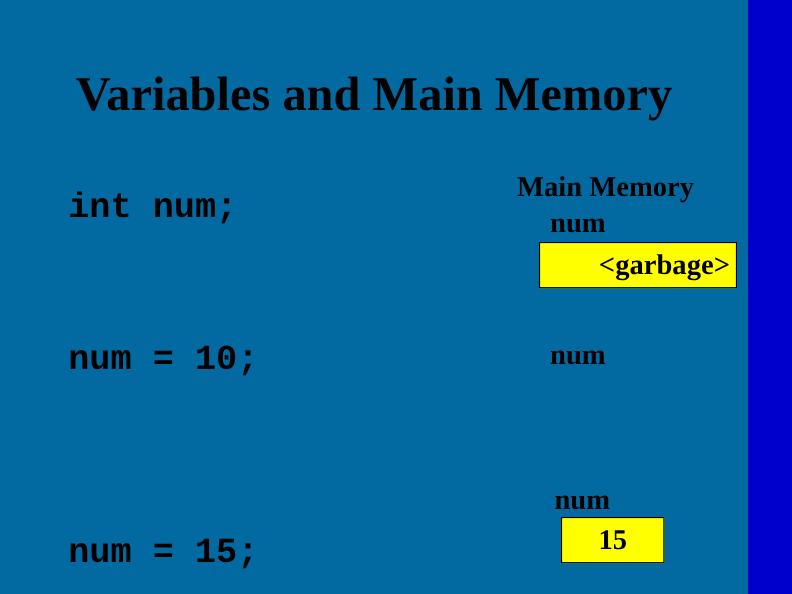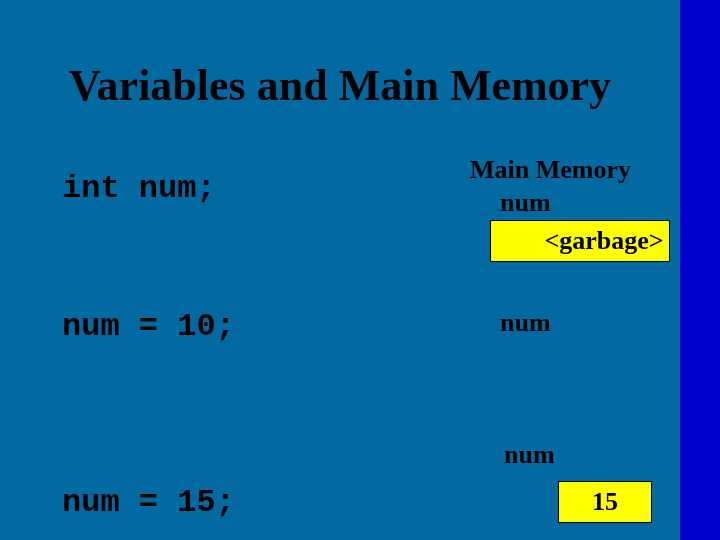--- a/index.html
+++ b/index.html
@@ -63,21 +63,21 @@
     border: 1px solid #000;
     display: flex;
     align-items: center;
     justify-content: center;
     font-family: "Times New Roman", Times, serif;
     font-size: 26px;
     color: #000;
   }
   .box1 { top: 220px; left: 490px; width: 130px; height: 40px; padding-left: 48px; }
   .box2 { top: 342px; left: 498px; width: 102px; height: 40px; }
-  .box3 { top: 481px; left: 510px; width: 92px;  height: 40px; margin-left: 48px; }
+  .box3 { top: 470px; left: 510px; width: 92px;  height: 40px; }
 </style>
 </head>
 <body>
 
 <div class="stage">
 
   <div class="title">Variables and Main Memory</div>
 
   <div class="code code1">int num;</div>
   <div class="code code2">num = 10;</div>

